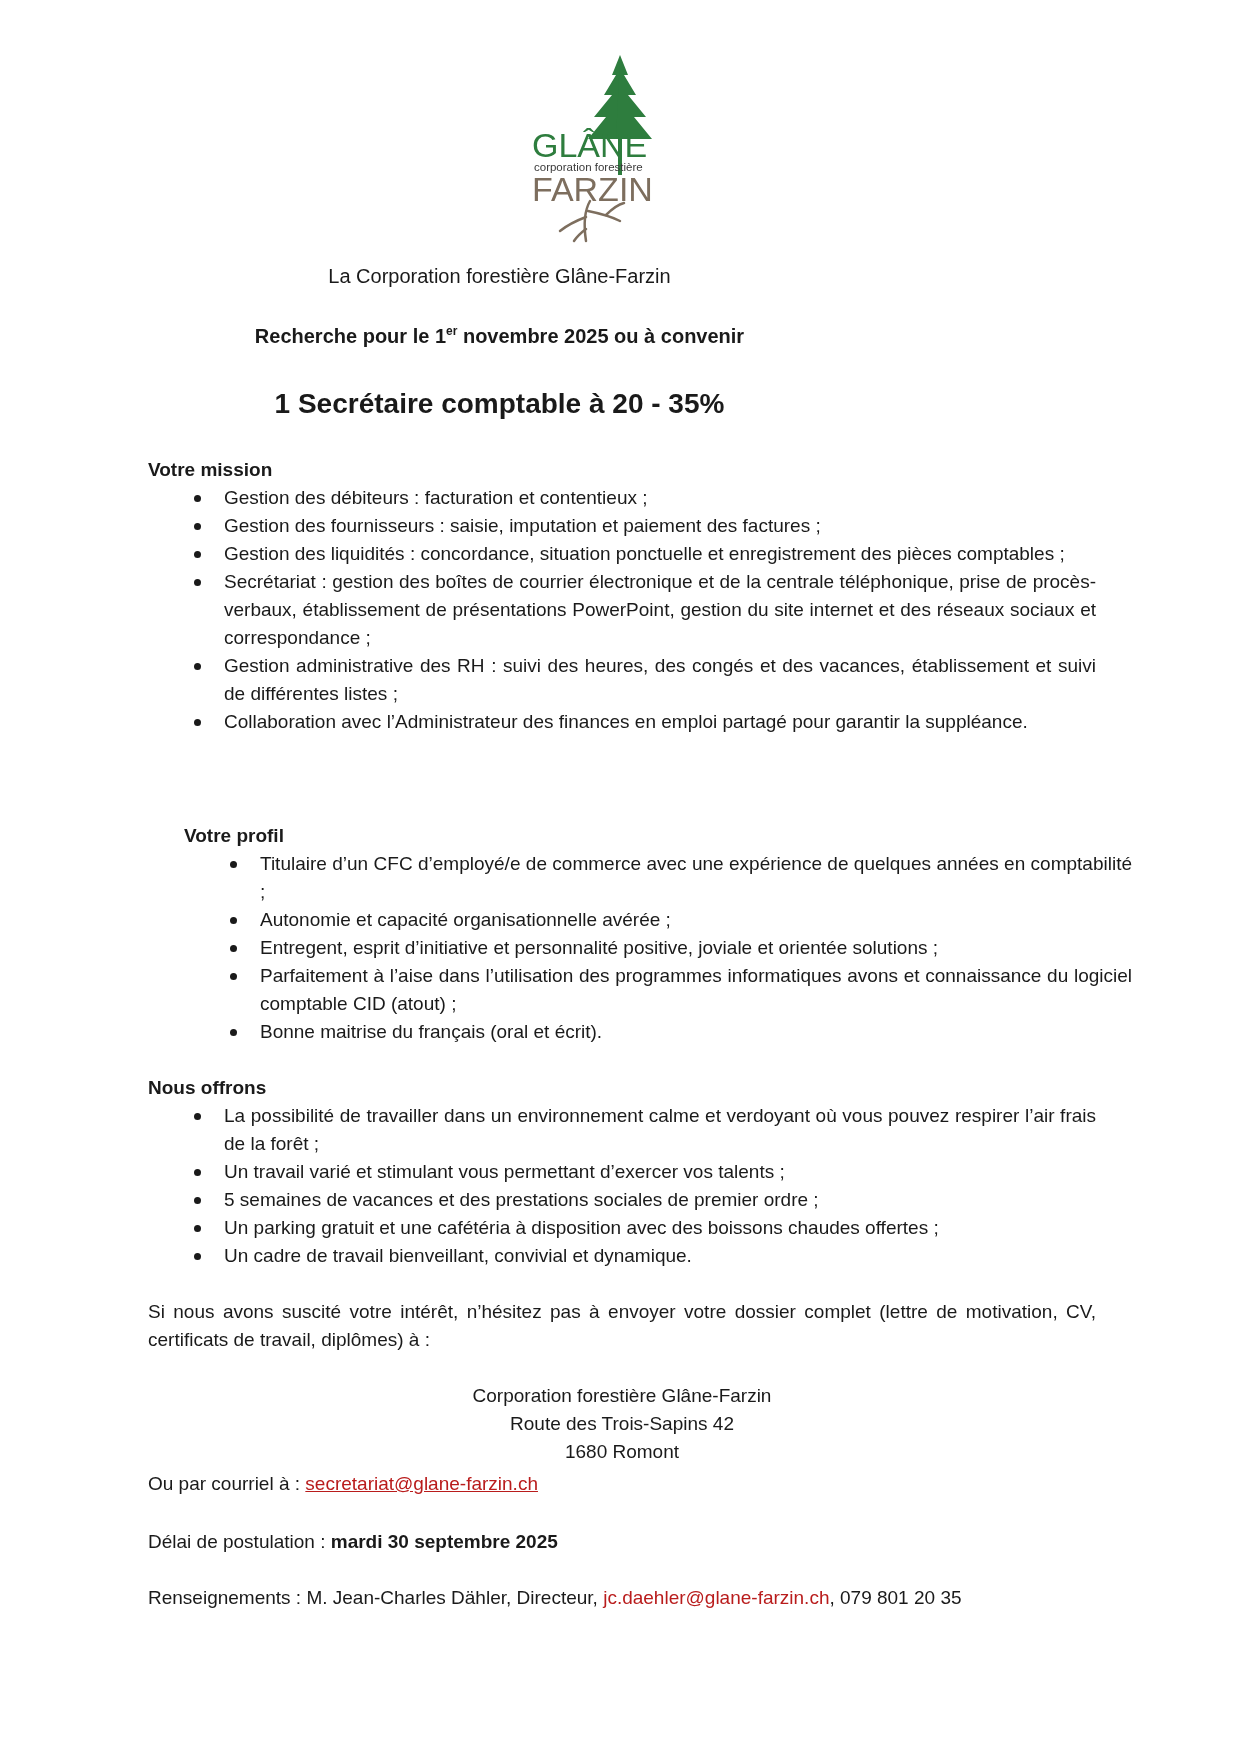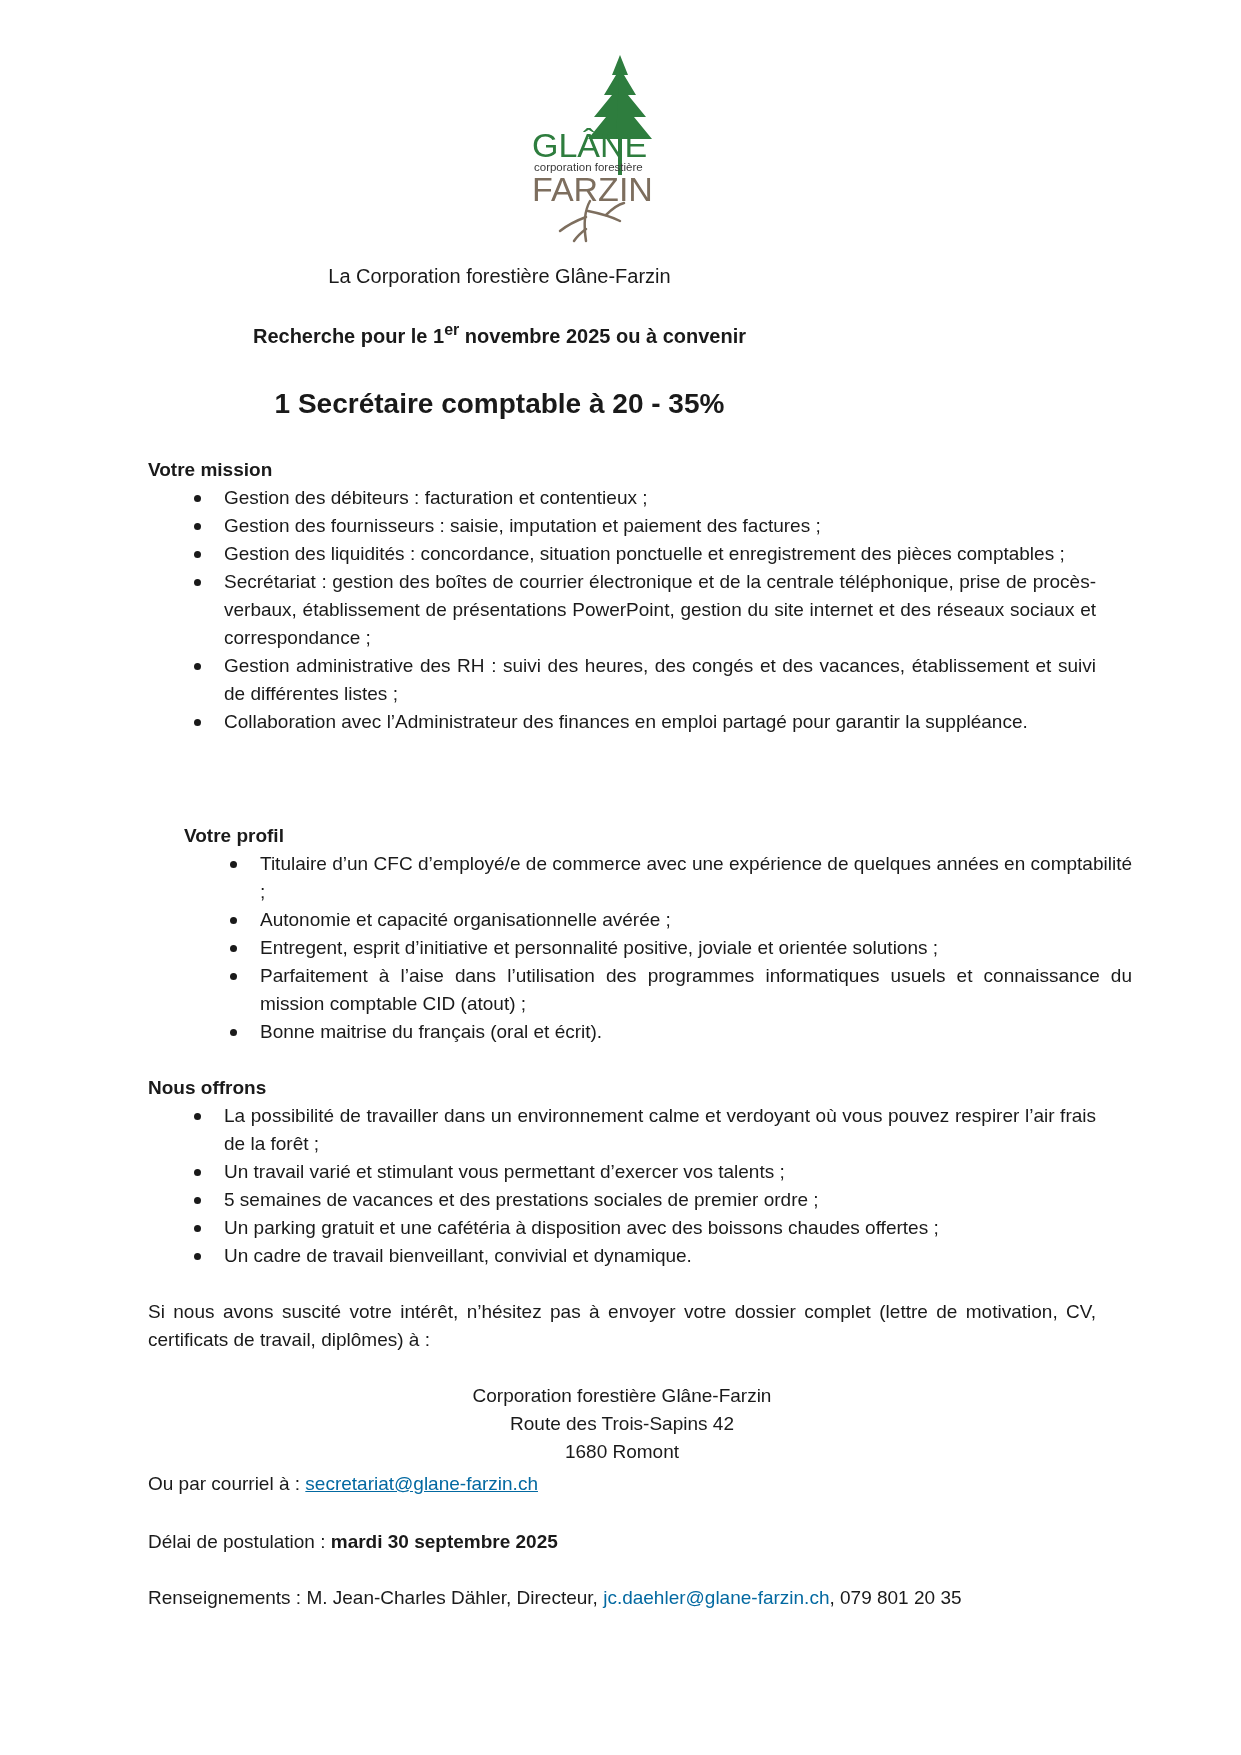--- a/index.html
+++ b/index.html
@@ -10,42 +10,42 @@
   }
   .page { position: absolute; left: 0; top: 0; width: 1241px; height: 1755px; }
 
   
   .logo { position: absolute; left: 520px; top: 55px; width: 200px; height: 190px; }
   .logo svg { width: 100%; height: 100%; display: block; }
 
   .center { position: absolute; left: 0; width: 999px; text-align: center; }
   .org-line { top: 265px; font-size: 20px; }
   .recherche { top: 325px; font-size: 20px; font-weight: bold; }
-  .recherche sup { font-size: 16px; vertical-align: super; line-height: 0; }
+  .recherche sup { font-size: 12px; vertical-align: super; line-height: 0; }
   .job-title { top: 388px; font-size: 28px; font-weight: bold; }
 
   .content { position: absolute; left: 148px; width: 948px; font-size: 19px; line-height: 28px; }
   .section-title { font-weight: bold; margin: 0; }
   ul.bullets { list-style: none; margin: 0; padding: 0; }
   ul.bullets li { position: relative; padding-left: 76px; text-align: justify; }
   ul.bullets li .dot {
     position: absolute; left: 46px; top: 11px; width: 7px; height: 7px;
     border-radius: 50%; background: #1a1a1a;
   }
   .sec-mission { top: 456px; }
   .sec-profil { top: 822px; margin-left: 36px; }
   .sec-offrons { top: 1074px; }
 
   .para { position: absolute; left: 148px; width: 948px; font-size: 19px; line-height: 28px; text-align: justify; }
   .p-interest { top: 1298px; }
   .p-address { top: 1382px; text-align: center; }
   .p-email { top: 1470px; }
   .p-deadline { top: 1528px; }
   .p-info { top: 1584px; }
-  a.link { color: #0369a1; }
+  a.link { color: #b91c1c; }
   b { font-weight: bold; }
 </style>
 </head>
 <body>
 
 <div class="page">
 
   <div class="logo">
     <svg viewBox="0 0 200 190">
       <g>
@@ -83,21 +83,21 @@
       <li><span class="dot"></span><span>Collaboration avec l’Administrateur des finances en emploi partagé pour garantir la suppléance.</span></li>
     </ul>
   </div>
 
   <div class="content sec-profil">
     <p class="section-title">Votre profil</p>
     <ul class="bullets">
       <li><span class="dot"></span><span>Titulaire d’un CFC d’employé/e de commerce avec une expérience de quelques années en comptabilité ;</span></li>
       <li><span class="dot"></span><span>Autonomie et capacité organisationnelle avérée ;</span></li>
       <li><span class="dot"></span><span>Entregent, esprit d’initiative et personnalité positive, joviale et orientée solutions ;</span></li>
-      <li><span class="dot"></span><span>Parfaitement à l’aise dans l’utilisation des programmes informatiques usuels et connaissance du mission comptable CID (atout) ;</span></li>
+      <li><span class="dot"></span><span>Parfaitement à l’aise dans l’utilisation des programmes informatiques avons et connaissance du logiciel comptable CID (atout) ;</span></li>
       <li><span class="dot"></span><span>Bonne maitrise du français (oral et écrit).</span></li>
     </ul>
   </div>
 
   <div class="content sec-offrons">
     <p class="section-title">Nous offrons</p>
     <ul class="bullets">
       <li><span class="dot"></span><span>La possibilité de travailler dans un environnement calme et verdoyant où vous pouvez respirer l’air frais de la forêt ;</span></li>
       <li><span class="dot"></span><span>Un travail varié et stimulant vous permettant d’exercer vos talents ;</span></li>
       <li><span class="dot"></span><span>5 semaines de vacances et des prestations sociales de premier ordre ;</span></li>

